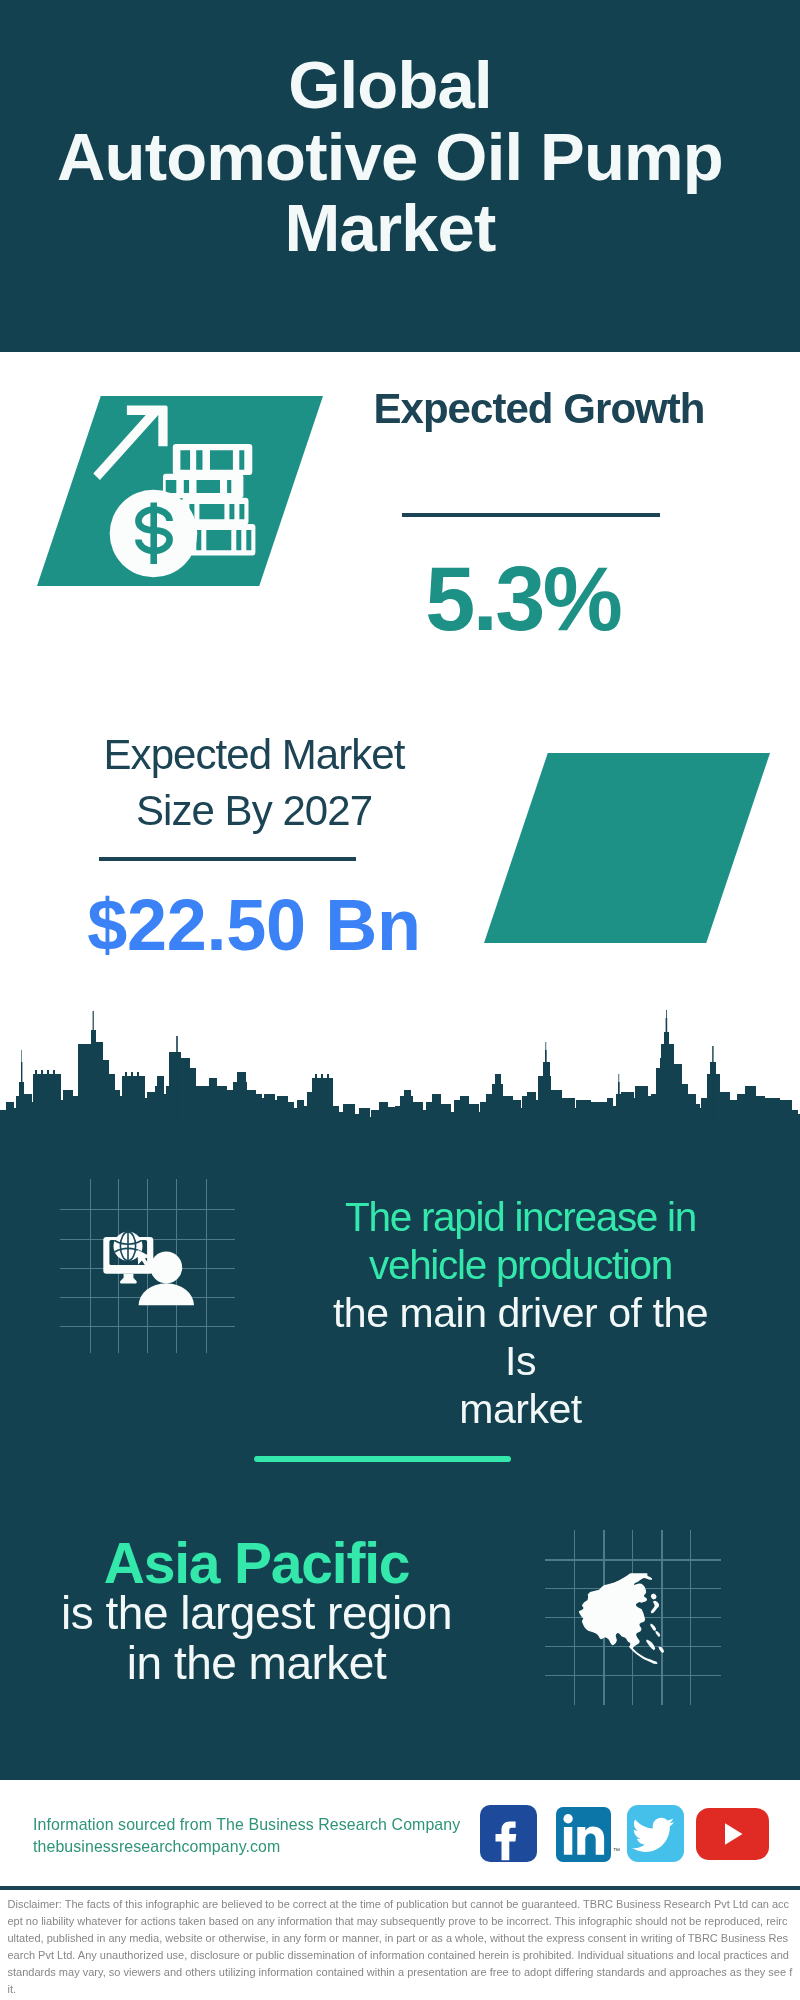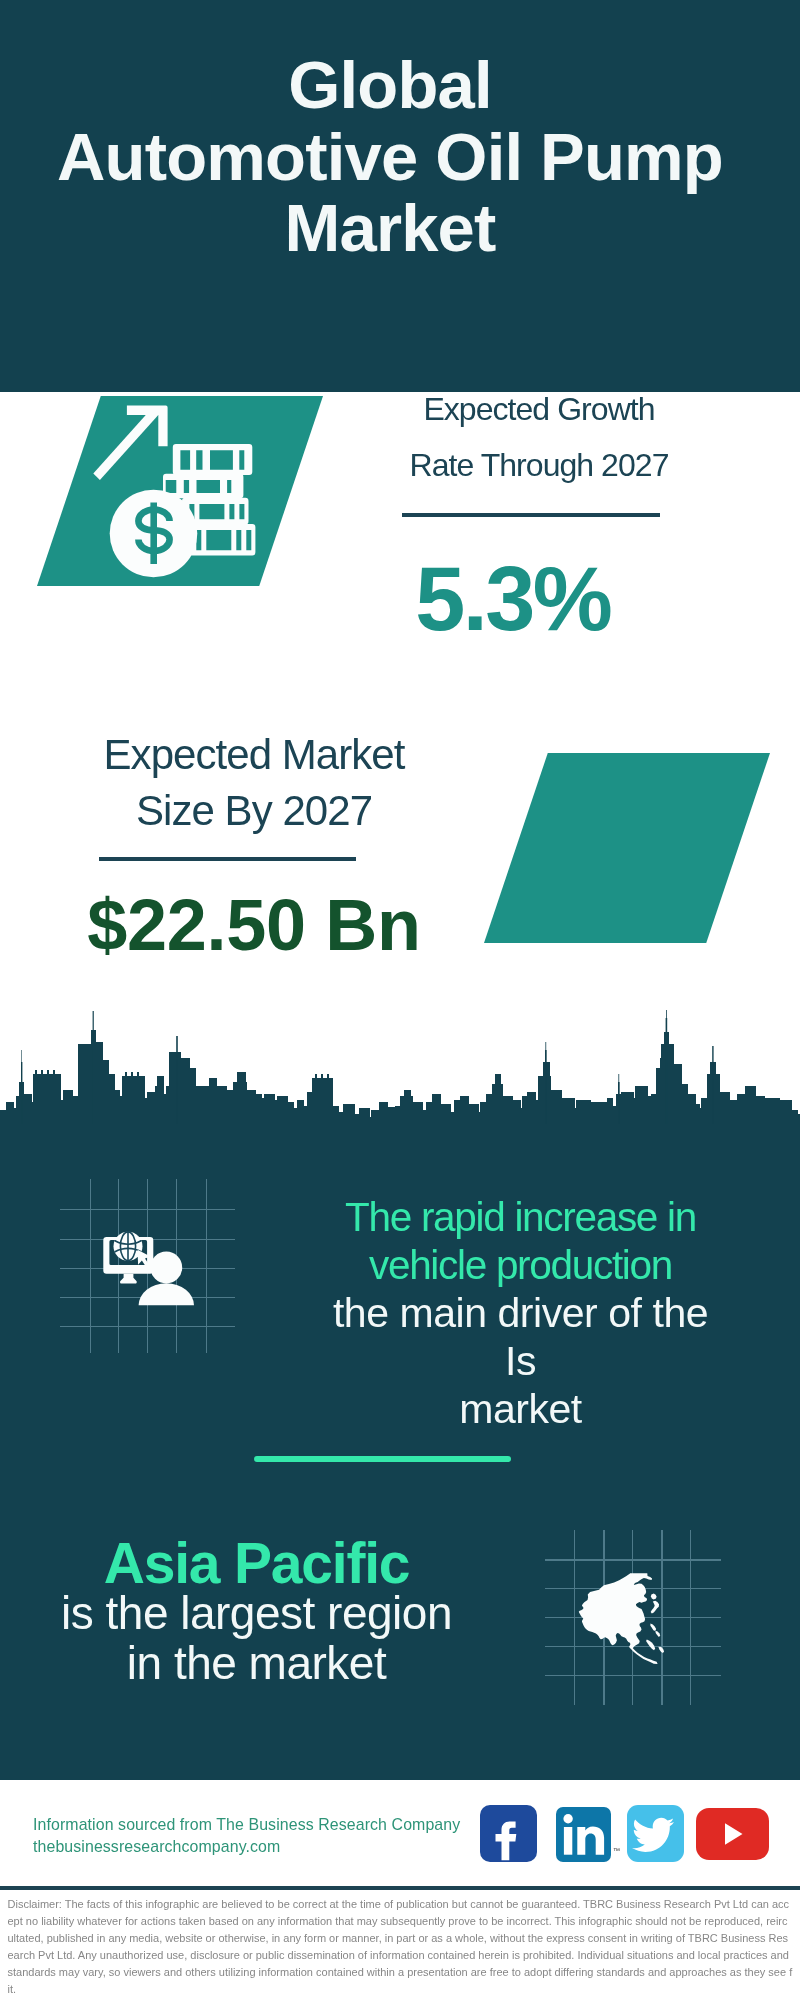--- a/index.html
+++ b/index.html
@@ -1,41 +1,41 @@
 <!DOCTYPE html>
 <html><head>
 <meta charset="utf-8">
 <title>Global Automotive Oil Pump Market</title>
 <style>
   html,body{margin:0;padding:0;background:#ffffff;}
   body{width:800px;height:2000px;font-family:"Liberation Sans",sans-serif;}
   .page{position:relative;width:800px;height:2000px;overflow:hidden;background:#ffffff;}
 
   
-  .header{position:absolute;left:0;top:0;width:800px;height:392px;background:#13414f;}
+  .header{position:absolute;left:0;top:0;width:800px;height:352px;background:#13414f;}
   .header-title{position:absolute;left:0;top:49px;width:780px;text-align:center;color:#f3f8f8;
     font-size:67px;font-weight:bold;line-height:71.5px;letter-spacing:-0.8px;}
 
   
   .para{position:absolute;background:#1d9186;}
   .para-1{left:37px;top:396px;width:286px;height:190px;
     -webkit-clip-path:polygon(22.3% 0%,100% 0%,77.7% 100%,0% 100%);clip-path:polygon(22.3% 0%,100% 0%,77.7% 100%,0% 100%);}
   .icon-money{position:absolute;left:88px;top:396px;width:180px;height:186px;}
   .s1-title{position:absolute;left:318px;top:381px;width:442px;text-align:center;color:#1c4454;
-    font-size:32px;font-weight:normal;line-height:56px;letter-spacing:-0.95px;}
+    font-size:42px;font-weight:bold;line-height:56px;letter-spacing:-0.95px;}
   .rule{position:absolute;height:4px;background:#1c4454;}
   .rule-1{left:402px;top:513px;width:258px;height:4px;}
-  .s1-value{position:absolute;left:293px;top:551px;width:442px;text-align:center;color:#1d9186;
+  .s1-value{position:absolute;left:303px;top:551px;width:442px;text-align:center;color:#1d9186;
     font-size:90px;font-weight:bold;line-height:96px;letter-spacing:-2.5px;text-indent:-2.5px;}
 
   
   .s2-title{position:absolute;left:33px;top:727px;width:442px;text-align:center;color:#1c4454;
     font-size:42px;font-weight:normal;line-height:56px;letter-spacing:-0.95px;}
   .rule-2{left:99px;top:857px;width:257px;}
-  .s2-value{position:absolute;left:33px;top:885px;width:442px;text-align:center;color:#14532d;
+  .s2-value{position:absolute;left:33px;top:885px;width:442px;text-align:center;color:#3b82f6;
     font-size:72px;font-weight:bold;line-height:80px;letter-spacing:-0.3px;}
   .para-2{left:484px;top:753px;width:286px;height:190px;
     -webkit-clip-path:polygon(22.3% 0%,100% 0%,77.7% 100%,0% 100%);clip-path:polygon(22.3% 0%,100% 0%,77.7% 100%,0% 100%);}
 
   
   .dark{position:absolute;left:0;top:1122px;width:800px;height:658px;background:#13414f;}
   .skyline{position:absolute;left:0;top:1004px;width:800px;height:120px;}
   .skyline svg{display:block;}
 
   
@@ -94,21 +94,20 @@
           <path fill-rule="evenodd" d="M88.0 48.0 h73.1 a3.2 3.2 0 0 1 3.2 3.2 v24.6 a3.2 3.2 0 0 1 -3.2 3.2 h-73.1 a3.2 3.2 0 0 1 -3.2 -3.2 v-24.6 a3.2 3.2 0 0 1 3.2 -3.2 z M92.4 54.2 h9.7 v19.6 h-9.7 z M108.2 54.2 h6.3 v19.6 h-6.3 z M122.0 54.2 h22.9 v19.6 h-22.9 z M151.3 54.2 h5.0 v19.6 h-5.0 z"></path>
           <circle cx="65.5" cy="137.5" r="43.8"></circle>
           <g fill="none" stroke="#1d9186" stroke-width="6.6" stroke-linecap="butt" stroke-linejoin="round">
             <path d="M81.6 125.0 c0 -6.3 -7.0 -11.5 -15.6 -11.5 c-8.6 0 -15.6 5.2 -15.6 11.5 c0 6.3 7.0 9.3 15.6 9.3 c8.6 0 15.6 3.0 15.6 9.3 c0 6.3 -7.0 11.5 -15.6 11.5 c-8.6 0 -15.6 -5.2 -15.6 -11.5"></path>
             <path d="M65.7 106.5 v61.5"></path>
           </g>
         </g>
       </svg></div>
   <div class="s1-title">
       <div>Expected Growth</div>
-      <div>Rate Through 2027</div>
     </div>
   <div class="rule rule-1"></div>
   <div class="s1-value">5.3%</div>
 
   <div class="s2-title">
       <div>Expected Market</div>
       <div>Size By 2027</div>
     </div>
   <div class="rule rule-2"></div>
   <div class="s2-value">$22.50 Bn</div>

